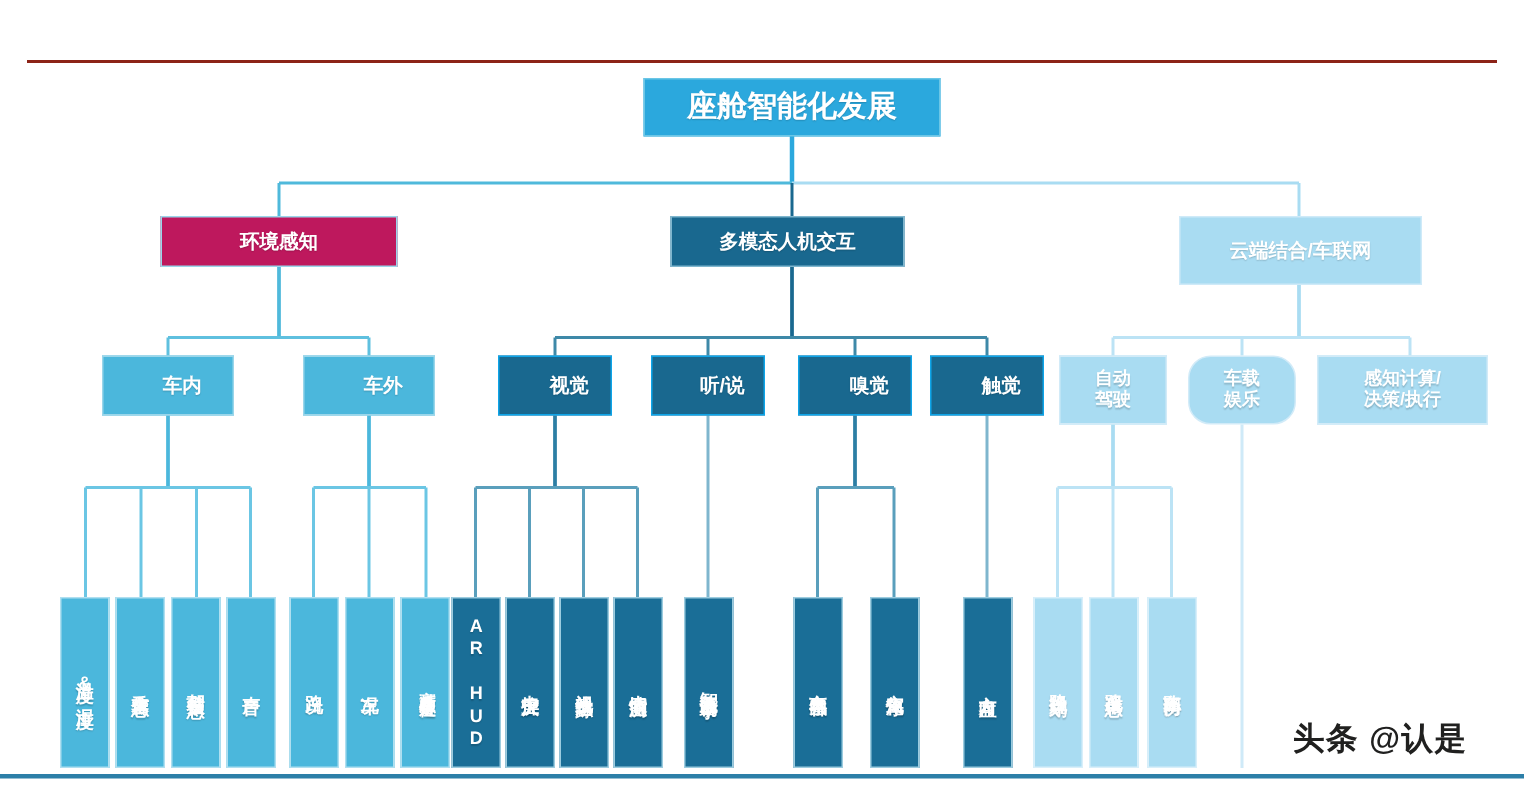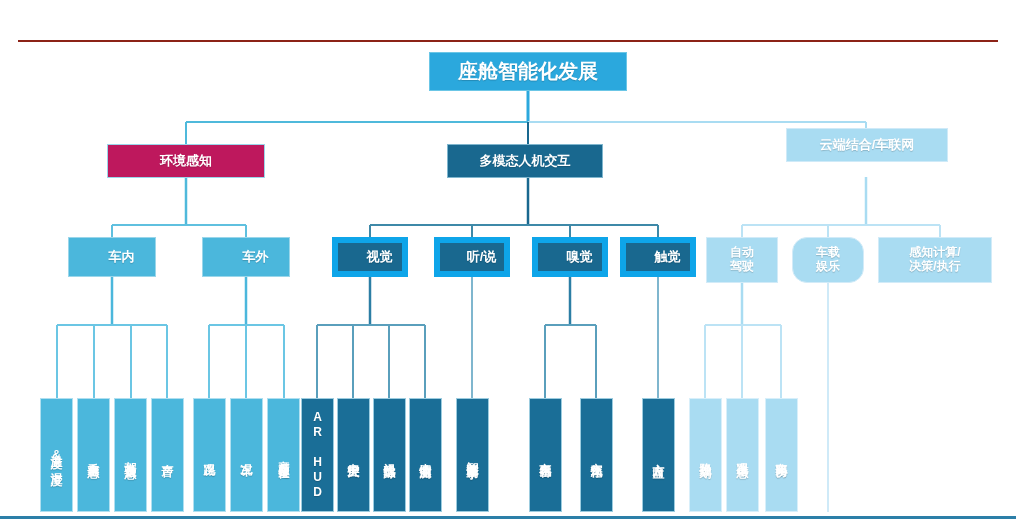--- a/index.html
+++ b/index.html
@@ -50,21 +50,21 @@
     display:block;
     white-space:pre-line;
     text-shadow:0 1px 1px rgba(0,0,0,.18);
   }
   
   .c-root   {background:#2BA8DD;border:1px solid #6BC6E6;}
   .c-mid1   {background:#be185d;border:1px solid #9AD6EA;}
   .c-mid2   {background:#19688F;border:1px solid #7FB6CE;}
   .c-mid3   {background:#A9DCF2;border:1px solid #CFEAF8;}
   .c-l3a    {background:#4BB7DC;border:1px solid #9AD6EA;}
-  .c-l3b    {background:#19688F;border:6px solid #0ea5e9;}
+  .c-l3b    {background:#19688F;border:1px solid #0ea5e9;}
   .c-l3c    {background:#A9DCF2;border:1px solid #D2EBF8;}
   .c-leafA  {background:#4BB7DC;border:1px solid #AFDFF0;}
   .c-leafB  {background:#1A6E97;border:1px solid #9CCCDF;}
   .c-leafC  {background:#A9DCF2;border:1px solid #D8EFFA;}
 
   
   .vert .lbl{
     writing-mode:vertical-rl;
     text-orientation:upright;
     letter-spacing:1px;
@@ -160,21 +160,21 @@
   <div class="node c-root fs-root" style="left:429px;top:52px;width:198px;height:39px;">
     <span class="lbl">座舱智能化发展</span>
   </div>
 
   <div class="node c-mid1 fs-mid" style="left:107px;top:144px;width:158px;height:34px;">
     <span class="lbl">环境感知</span>
   </div>
   <div class="node c-mid2 fs-mid" style="left:447px;top:144px;width:156px;height:34px;">
     <span class="lbl">多模态人机交互</span>
   </div>
-  <div class="node c-mid3 fs-mid" style="left:786px;top:128px;width:162px;height:34px;">
+  <div class="node c-mid3 fs-mid" style="left:786px;top:144px;width:162px;height:46px;">
     <span class="lbl">云端结合/车联网</span>
   </div>
 
   <div class="node c-l3a fs-l3" style="left:68px;top:237px;width:88px;height:40px;">
     <span class="lbl">车内</span>
   </div>
   <div class="node c-l3a fs-l3" style="left:202px;top:237px;width:88px;height:40px;">
     <span class="lbl">车外</span>
   </div>
 
@@ -258,15 +258,16 @@
   <div class="node c-leafC fs-leaf vert" style="left:689px;top:398px;width:33px;height:114px;">
     <span class="lbl">路径规划</span>
   </div>
   <div class="node c-leafC fs-leaf vert" style="left:726px;top:398px;width:33px;height:114px;">
     <span class="lbl">路况信息</span>
   </div>
   <div class="node c-leafC fs-leaf vert" style="left:765px;top:398px;width:33px;height:114px;">
     <span class="lbl">车路协同</span>
   </div>
 
+  <div class="watermark">头条 @认是</div>
   <div class="bottom-rule"></div>
 
 </div>
 
 </body></html>

